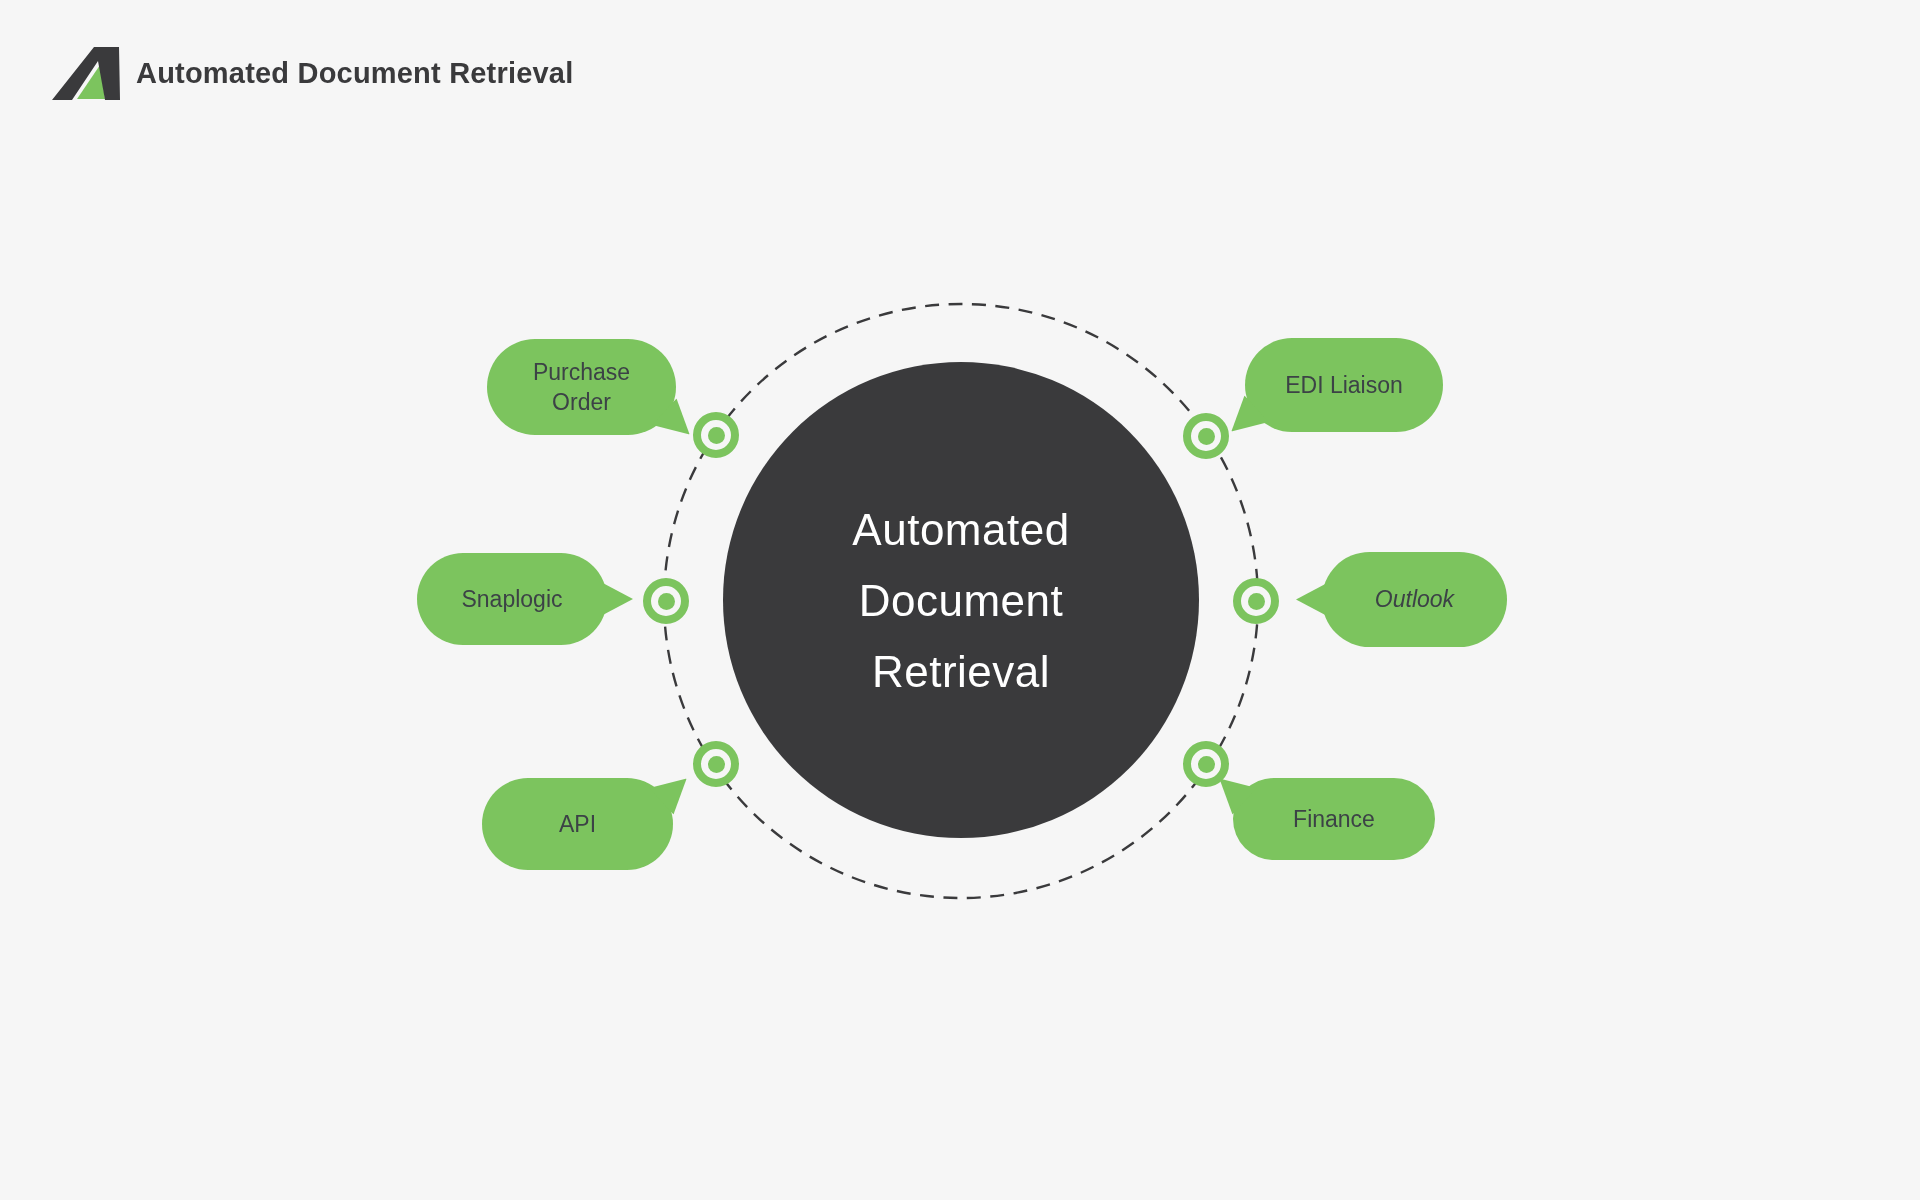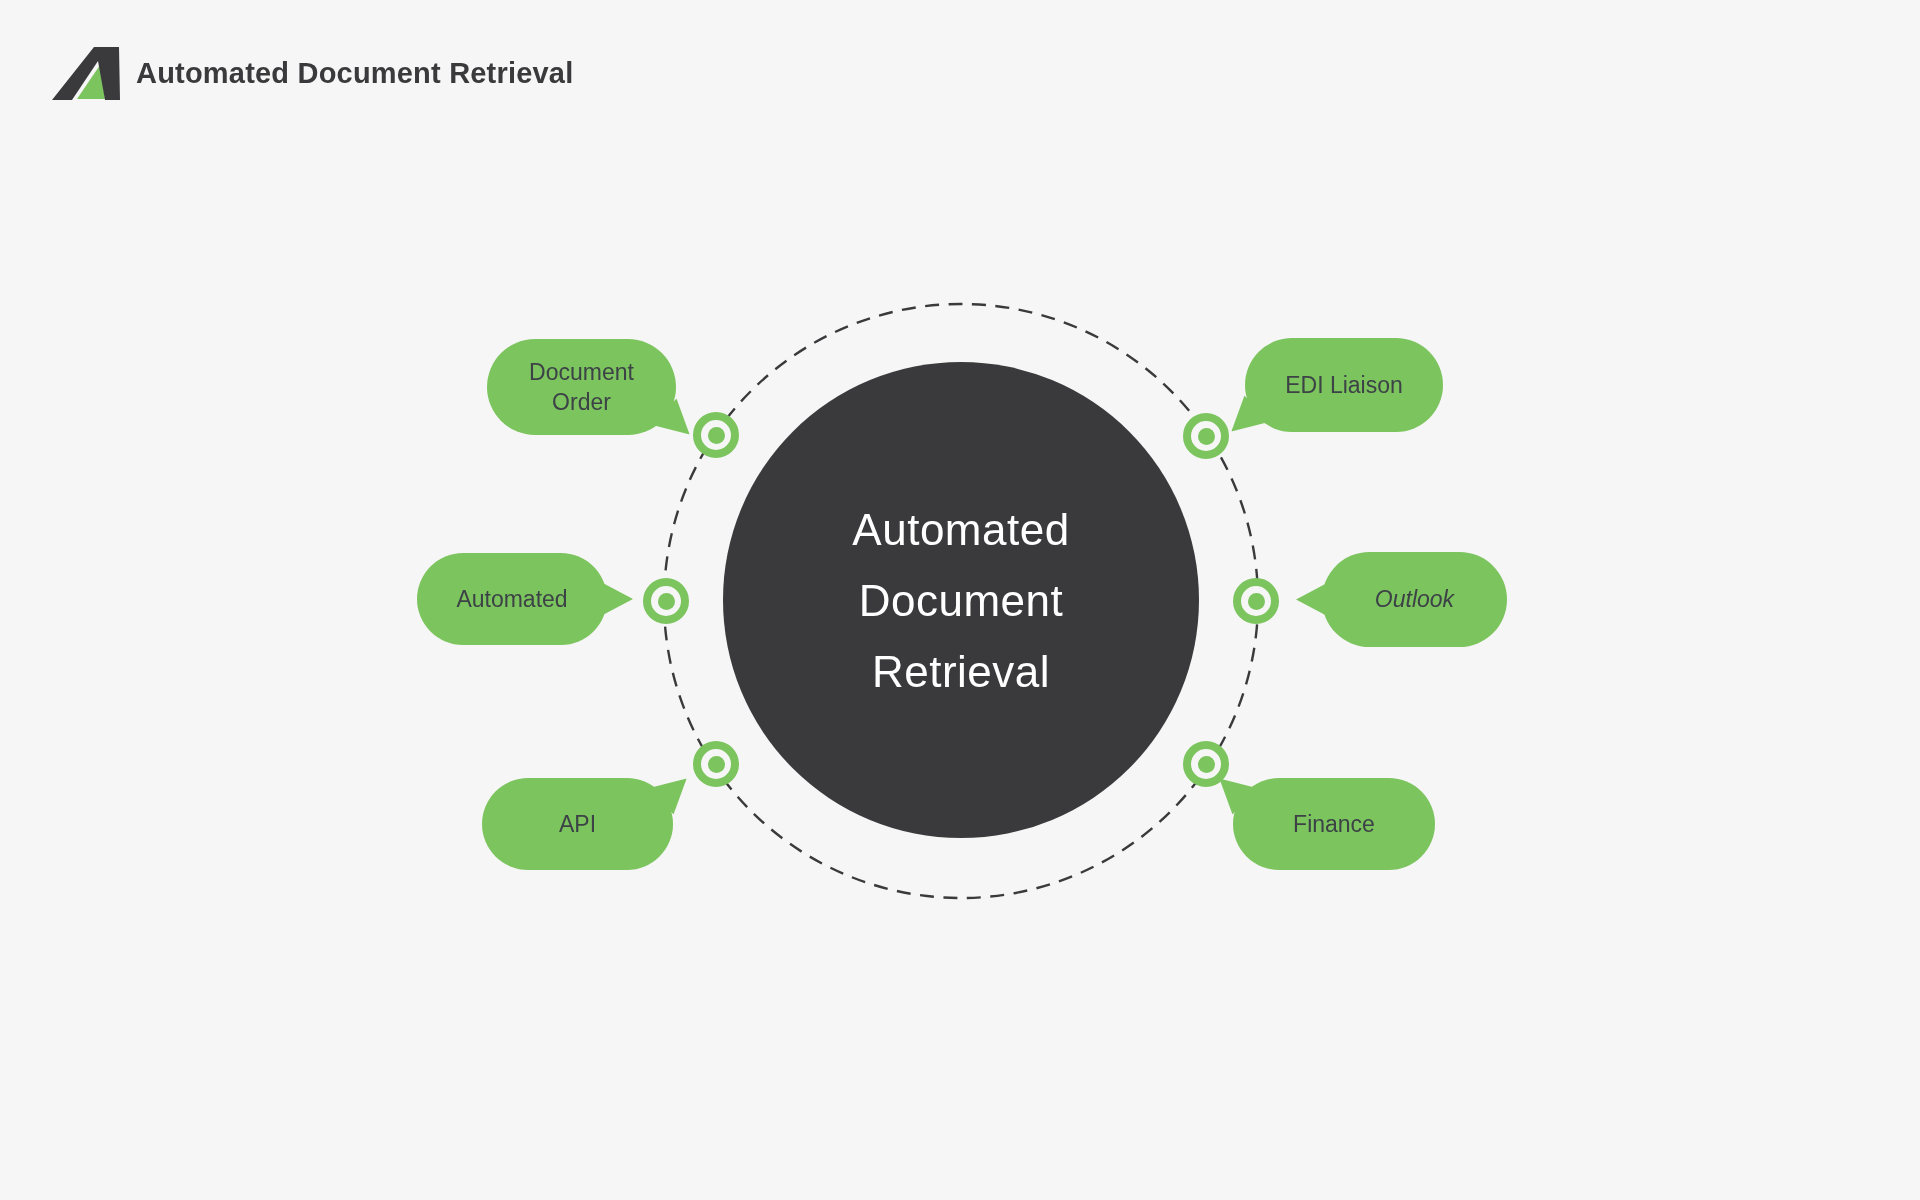--- a/index.html
+++ b/index.html
@@ -115,21 +115,21 @@
   .tail.down-right { clip-path: polygon(0 0, 100% 50%, 0 100%); right: -18px; bottom: -6px; transform: rotate(42deg); }
   .tail.up-right   { clip-path: polygon(0 0, 100% 50%, 0 100%); right: -18px; top: -6px; transform: rotate(-42deg); }
   .tail.down-left  { clip-path: polygon(100% 0, 0 50%, 100% 100%); left: -18px; bottom: -6px; transform: rotate(-42deg); }
   .tail.up-left    { clip-path: polygon(100% 0, 0 50%, 100% 100%); left: -18px; top: -6px; transform: rotate(42deg); }
 
   .bubble-purchase-order { left: 487px; top: 339px; width: 189px; height: 96px; }
   .bubble-snaplogic      { left: 417px; top: 553px; width: 190px; height: 92px; }
   .bubble-api            { left: 482px; top: 778px; width: 191px; height: 92px; align-items: center; }
   .bubble-edi-liaison    { left: 1245px; top: 338px; width: 198px; height: 94px; }
   .bubble-outlook        { left: 1322px; top: 552px; width: 185px; height: 95px; font-style: italic; }
-  .bubble-finance        { left: 1233px; top: 778px; width: 202px; height: 92px; }
+  .bubble-finance        { left: 1233px; top: 778px; width: 202px; height: 82px; }
 </style>
 </head>
 <body>
 
 <div class="page">
 
   <div class="header">
     <svg class="logo" viewBox="0 0 68 54" aria-hidden="true">
       <polygon points="25,53 48,19 53,53" fill="#7CC45E"></polygon>
       <polygon points="0,54 42,1 67,1 68,54 53,54 46,15 20,54" fill="#3A3A3C"></polygon>
@@ -147,26 +147,26 @@
 
   <div class="dot dot-tl"></div>
   <div class="dot dot-ml"></div>
   <div class="dot dot-bl"></div>
   <div class="dot dot-tr"></div>
   <div class="dot dot-mr"></div>
   <div class="dot dot-br"></div>
 
   <div class="bubble bubble-purchase-order">
     <div class="tail down-right"></div>
-    <div class="label">Document Order</div>
+    <div class="label">Purchase Order</div>
   </div>
 
   <div class="bubble bubble-snaplogic">
     <div class="tail right"></div>
-    <div class="label">Automated</div>
+    <div class="label">Snaplogic</div>
   </div>
 
   <div class="bubble bubble-api">
     <div class="tail up-right"></div>
     <div class="label">API</div>
   </div>
 
   <div class="bubble bubble-edi-liaison">
     <div class="tail down-left"></div>
     <div class="label">EDI Liaison</div>

